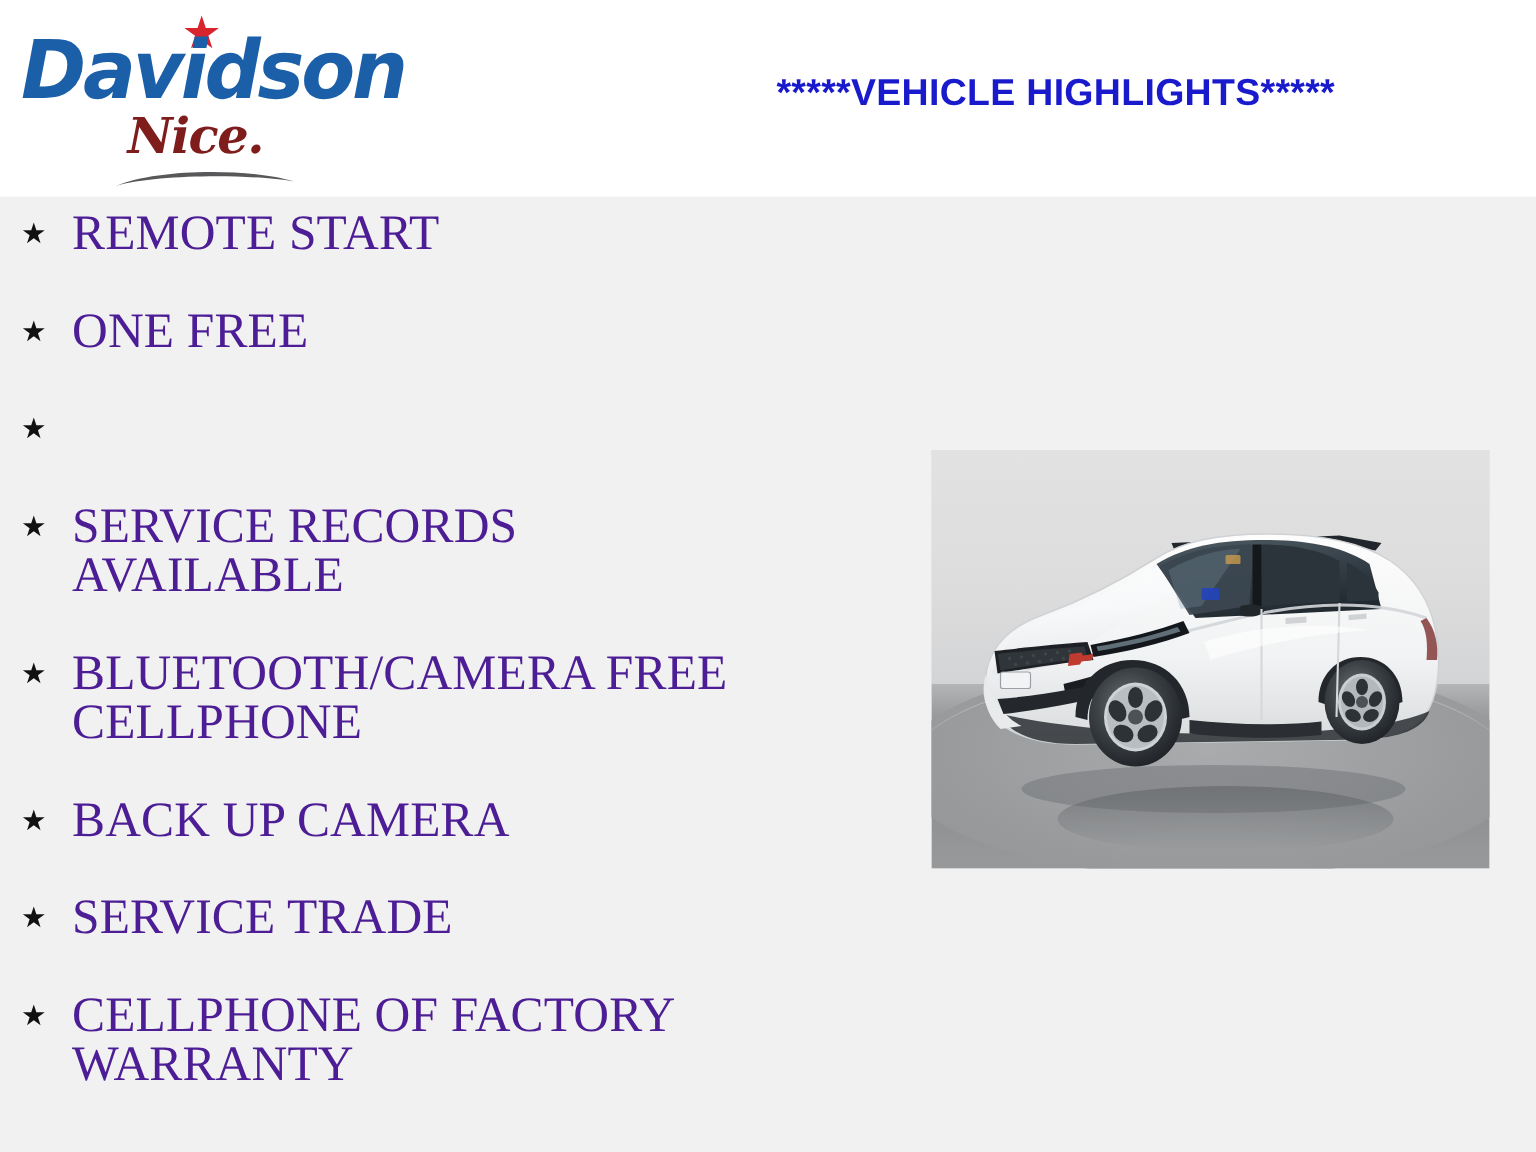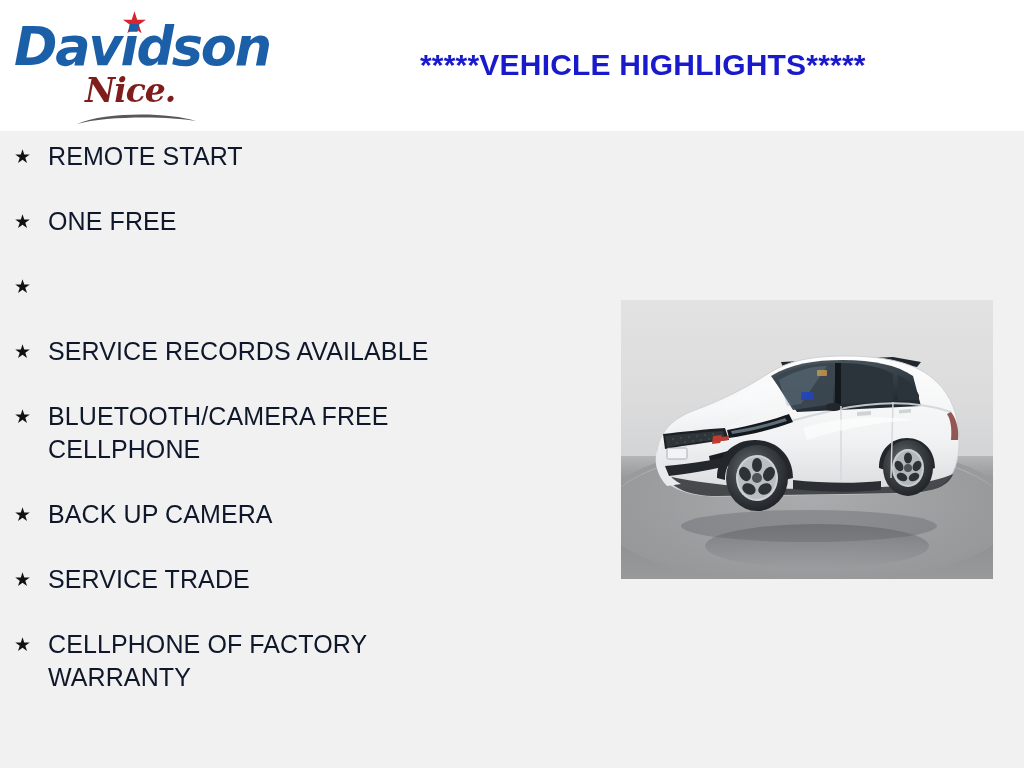--- a/index.html
+++ b/index.html
@@ -88,23 +88,23 @@
     overflow: hidden;
   }
   .logo-swoosh svg { display: block; }
 
   
   .title {
     position: absolute;
     left: 420px;
     top: 48px;
     width: 470px;
-    text-align: left;
+    text-align: right;
     font-family: "Liberation Sans", sans-serif;
-    font-size: 30px;
+    font-size: 25px;
     font-weight: 700;
     color: #1a1acd;
     letter-spacing: 0.2px;
     white-space: nowrap;
   }
 
   
   .highlights {
     position: absolute;
     left: 0;
@@ -126,24 +126,24 @@
     width: 20px;
     font-family: "DejaVu Sans", sans-serif;
     font-size: 19px;
     line-height: 33px;
     color: #111111;
     text-align: left;
   }
   .hl-text {
     flex: 1 1 auto;
     padding-left: 14px;
-    font-family: Liberation Sans, sans-serif;
-    font-size: 25px;
+    font-family: Liberation Serif, serif;
+    font-size: 33px;
     line-height: 33px;
-    color: #0f172a;
+    color: #4c1d95;
     letter-spacing: 0.1px;
     max-width: 440px;
   }
 
   
   .vehicle-photo {
     position: absolute;
     left: 621px;
     top: 300px;
     width: 372px;

